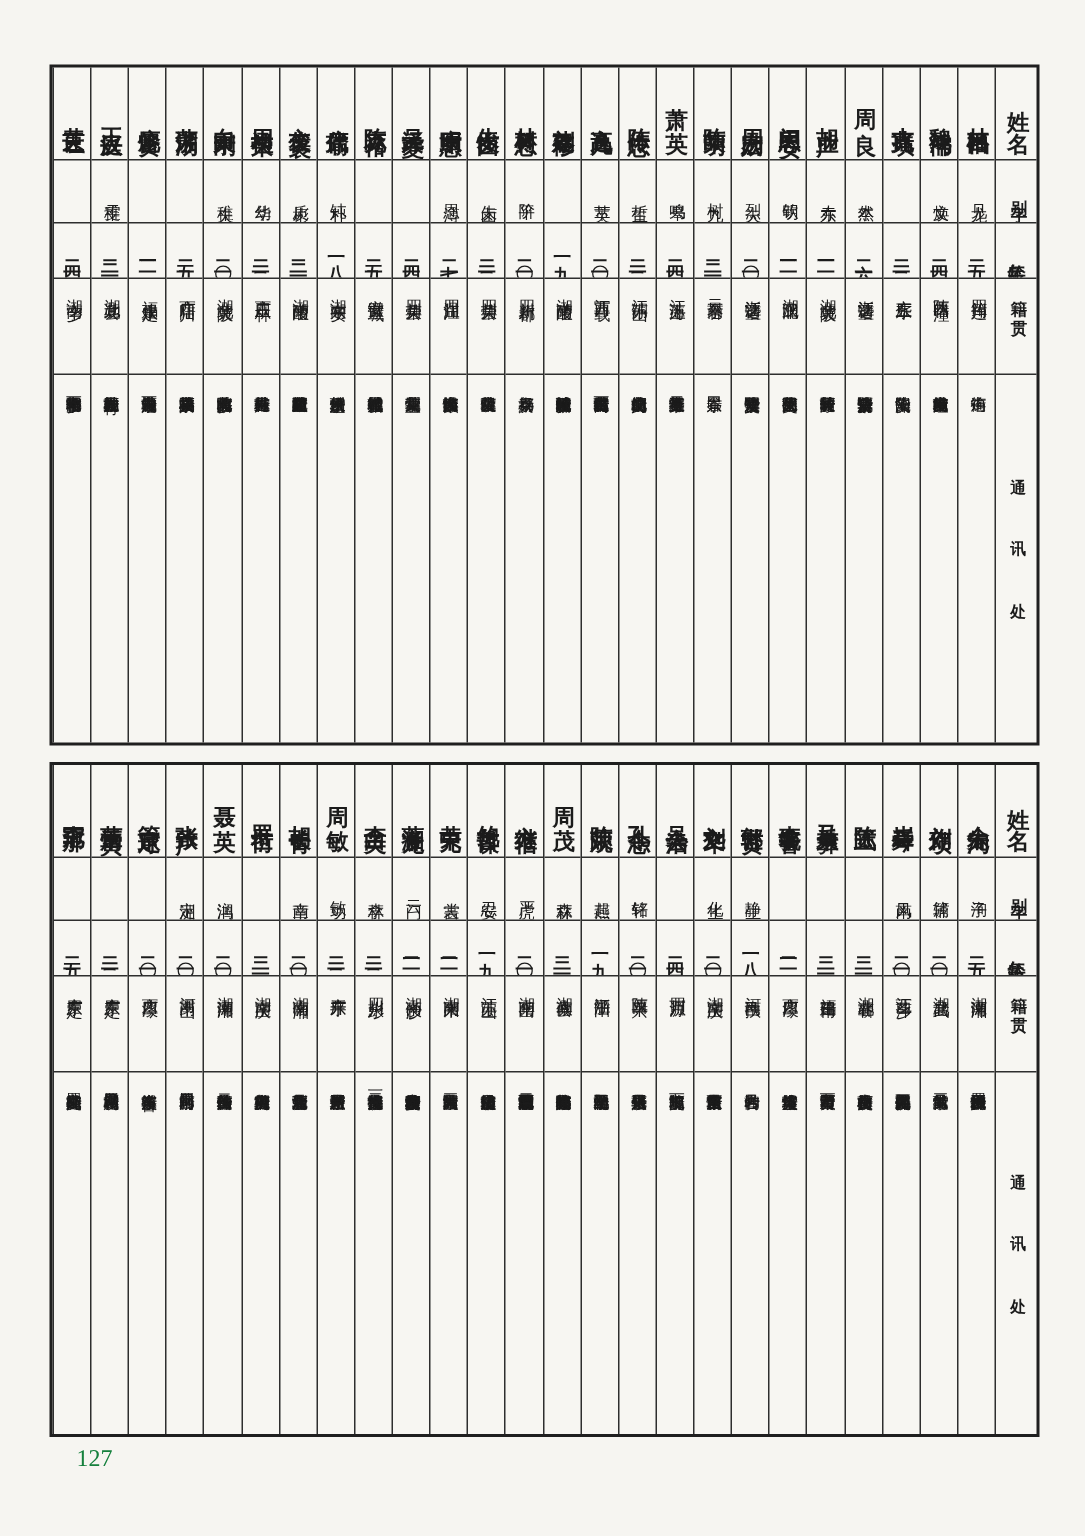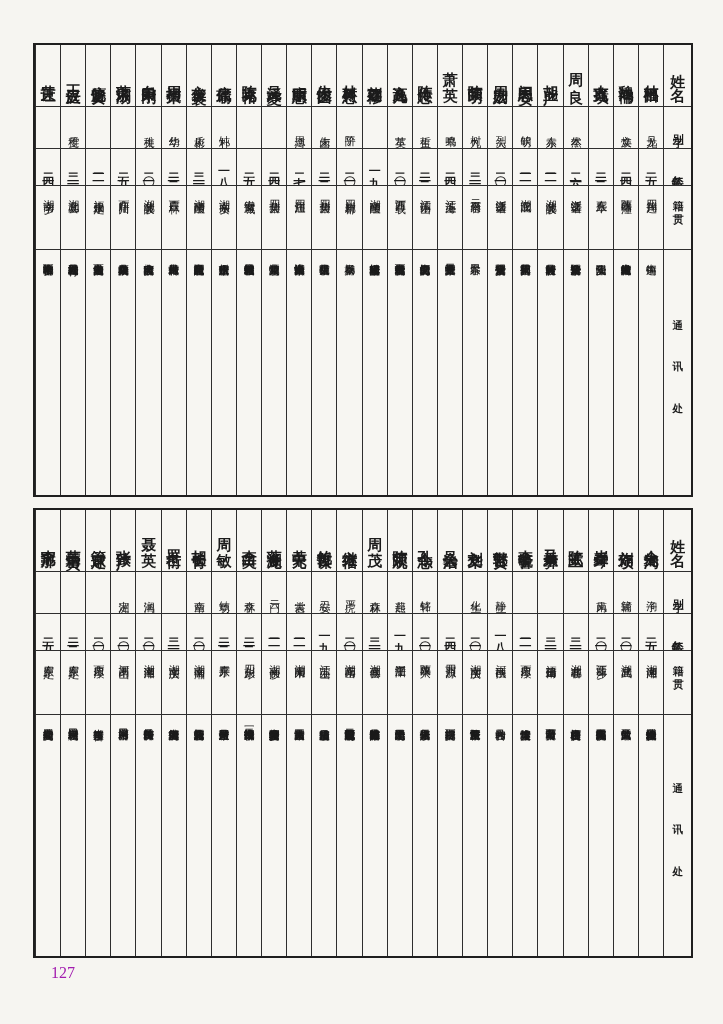--- a/index.html
+++ b/index.html
@@ -49,21 +49,21 @@
   .header-col .vtext{font-size:14px;font-weight:700;}
   .header-col .cell.name .vtext{letter-spacing:14px;}
   .header-col .cell.courtesy .vtext{letter-spacing:3px;}
   .header-col .cell.age .vtext{letter-spacing:2px;}
   .header-col .cell.origin .vtext{letter-spacing:14px;}
   .header-col .cell.address{align-items:center;padding-top:0;}
   .header-col .cell.address .vtext{letter-spacing:42px;height:auto;}
   .page-number{
     position:absolute;left:51px;top:964px;
     font-family:"Liberation Serif", serif;
-    font-size:16px;color:#a21caf;
+    font-size:16px;color:#15803d;
   }
 </style>
 </head>
 <body>
 
 <div class="page-table" id="table-top">
   <div class="col header-col">
     <div class="cell name">
       <span class="vtext spread">姓名</span>
     </div>

